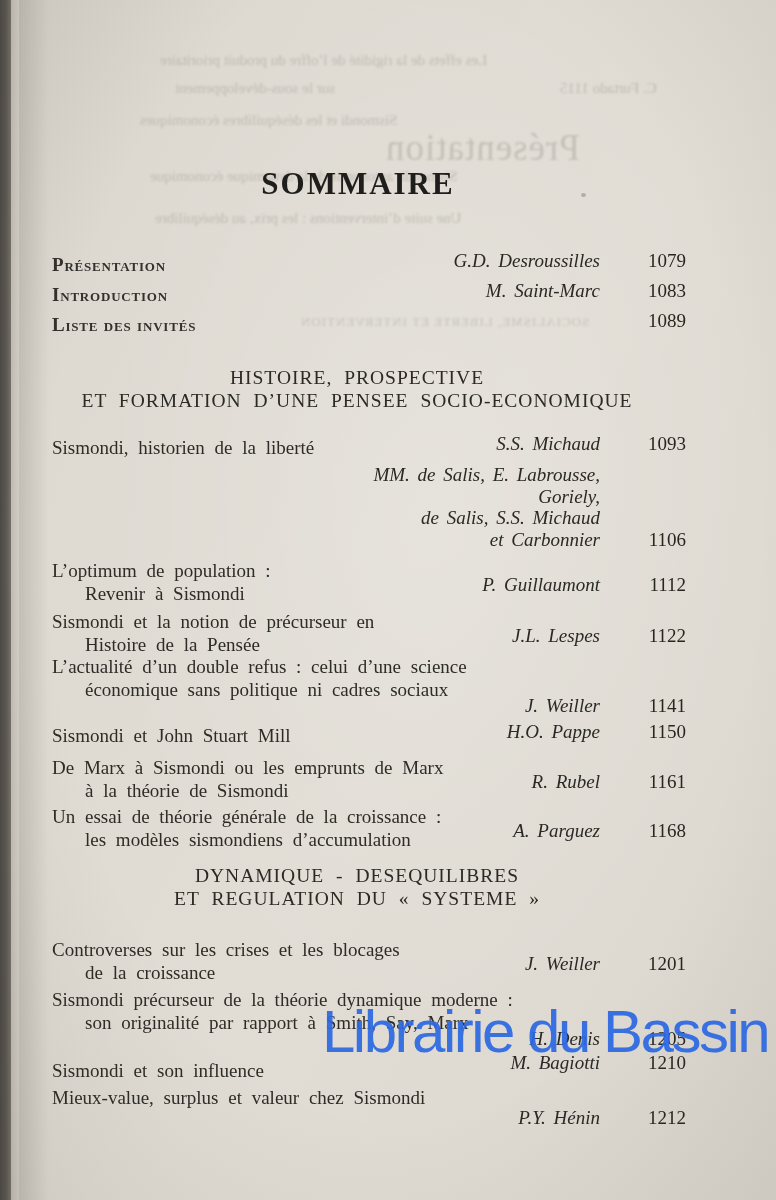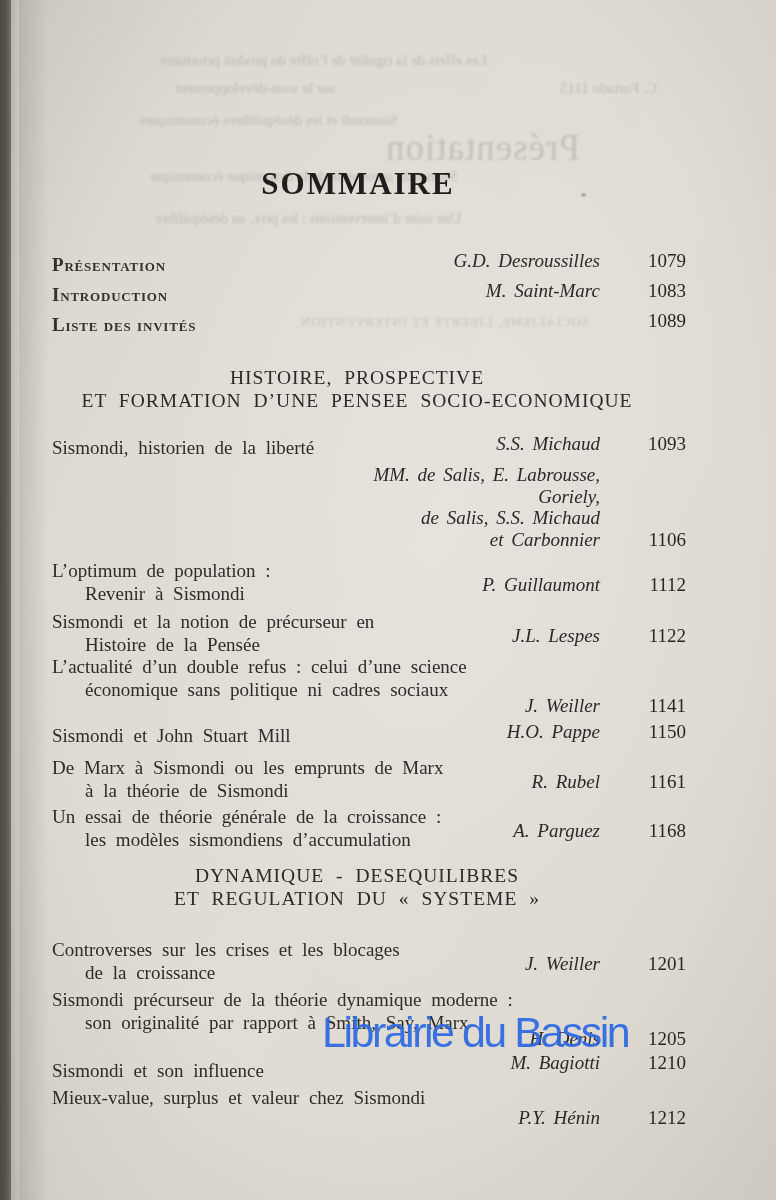--- a/index.html
+++ b/index.html
@@ -37,21 +37,21 @@
   .titles{max-width:482px; word-spacing:5px;}
   .titles .l2{padding-left:33px;}
   .fm-label{font-variant:small-caps; font-weight:600; letter-spacing:.8px; color:#33312c;}
   .ap{position:absolute; right:0; top:0; display:flex; align-items:flex-end;}
   .ap .authors{font-style:italic; text-align:right; line-height:21.5px; word-spacing:3px; color:#2a2925;}
   .ap .pg{width:86px; text-align:right; line-height:21.5px; color:#272620; font-style:normal;}
   .a0 .ap{top:-4px;} .aup .ap{top:-8px;} .am .ap{top:14px;} .ab .ap{top:39px;} .au .ap{top:20px;}
   .section-heading{position:absolute; left:52px; width:610px; text-align:center;
     font-size:19.5px; line-height:22.5px; letter-spacing:1px; word-spacing:6px; color:#2b2a25;}
   .watermark{position:absolute; top:1002px; left:322px; z-index:5; white-space:nowrap;
-    font-family:"Liberation Sans", sans-serif; font-size:43px; line-height:60px;
+    font-family:"Liberation Sans", sans-serif; font-size:60px; line-height:60px;
     letter-spacing:-2.5px; opacity:.93; pointer-events:none;}
 </style>
 </head>
 <body>
 
 <div id="photo">
 
   <div class="ghost" style="top:52px;  left:160px;">Les effets de la rigidité de l’offre du produit prioritaire</div>
   <div class="ghost" style="top:80px;  left:175px;">sur le sous-développement</div>
   <div class="ghost" style="top:80px;  left:560px;">C. Furtado    1115</div>

